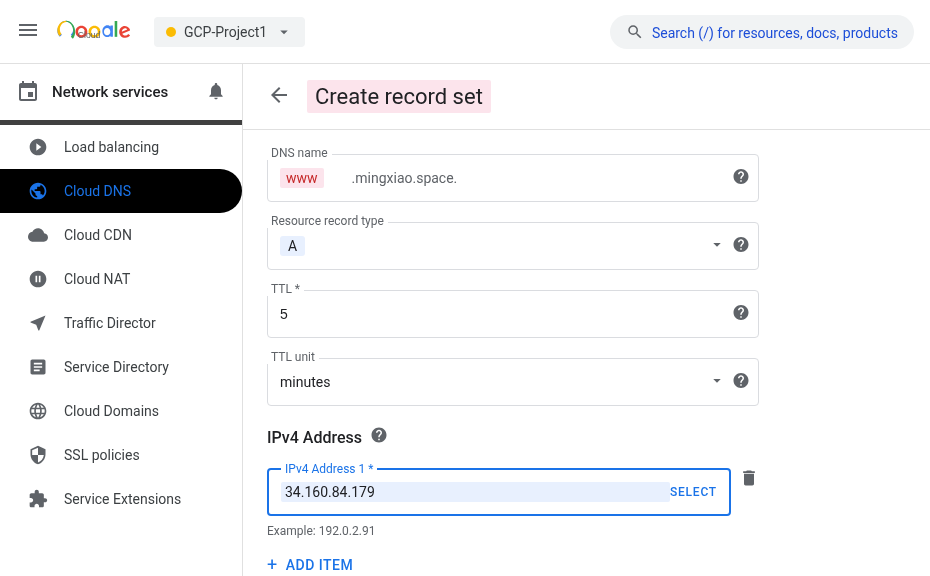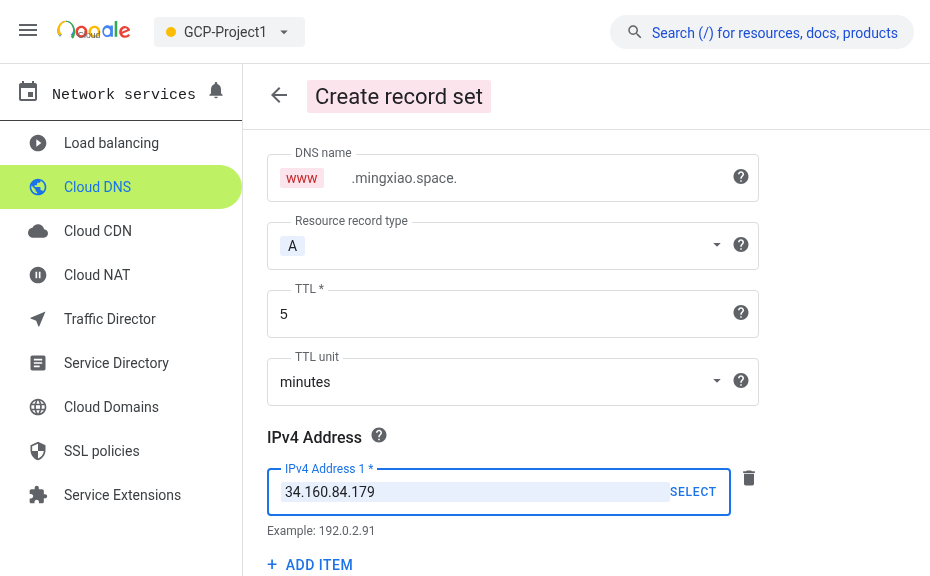--- a/index.html
+++ b/index.html
@@ -16,43 +16,43 @@
     .topbar-project { display: flex; align-items: center; background: #f1f3f4; border-radius: 4px; padding: 6px 12px; cursor: pointer; margin-right: auto; }
     .topbar-project-dot { width: 10px; height: 10px; background: #fbbc04; border-radius: 50%; margin-right: 8px; }
     .topbar-project-name { font-size: 14px; color: #3c4043; margin-right: 8px; }
     .topbar-search { display: flex; align-items: flex-end; background: #f1f3f4; border-radius: 24px; padding: 8px 16px; min-width: 300px; color: #1d4ed8; font-size: 14px; }
 
     
     .app-body { display: flex; flex: 1; overflow: hidden; }
 
     
     .sidebar { width: 243px; background: #fff; border-right: 1px solid #e0e0e0; overflow-y: auto; flex-shrink: 0; }
-    .sidebar-header { display: flex; align-items: flex-end; padding: 16px; border-bottom: 1px solid #404040; font-family: Liberation Mono, monospace; }
+    .sidebar-header { display: flex; align-items: center; padding: 16px; border-bottom: 5px solid #404040; }
     .sidebar-header-icon { width: 24px; height: 24px; margin-right: 12px; color: #5f6368; }
     .sidebar-header-title { font-size: 15px; font-weight: 500; color: #202124; flex: 1; }
     .sidebar-header-bell { color: #5f6368; cursor: pointer; }
     .sidebar-item {
       display: flex; align-items: center; padding: 12px 28px; cursor: pointer;
       color: #3c4043; font-size: 14px;
     }
-    .sidebar-item.active { background: #bef264; color: #1a73e8; border-radius: 0 24px 24px 0; }
+    .sidebar-item.active { background: #000000; color: #1a73e8; border-radius: 0 24px 24px 0; }
     .sidebar-item-icon { width: 20px; height: 20px; margin-right: 16px; flex-shrink: 0; }
     .sidebar-item-label { font-size: 14px; }
 
     
     .main { flex: 1; overflow-y: auto; background: #fff; }
     .main-header { display: flex; align-items: center; padding: 16px 24px; border-bottom: 1px solid #e0e0e0; }
     .main-header-back { margin-right: 16px; cursor: pointer; color: #5f6368; }
     .main-header-title { font-size: 22px; font-weight: 400; color: #202124; background: #fce4ec; padding: 4px 8px; border-radius: 2px; }
 
     .main-content { padding: 24px; max-width: 540px; }
 
     
     .field-group { margin-bottom: 20px; position: relative; }
-    .field-label { font-size: 12px; color: #5f6368; margin-bottom: 4px; position: absolute; top: -8px; left: 24px; background: #fff; padding: 0 4px; z-index: 1; }
+    .field-label { font-size: 12px; color: #5f6368; margin-bottom: 4px; position: absolute; top: -8px; left: 0; background: #fff; padding: 0 4px; z-index: 1; }
     .field-border { border: 1px solid #dadce0; border-radius: 4px; padding: 12px 40px 12px 12px; display: flex; align-items: center; position: relative; min-height: 48px; gap: 24px; }
     .field-help { position: absolute; right: 8px; top: 50%; transform: translateY(-50%); color: #5f6368; cursor: pointer; }
     .field-dropdown { position: absolute; right: 32px; top: 50%; transform: translateY(-50%); color: #5f6368; cursor: pointer; }
 
     .dns-suffix { color: #5f6368; font-size: 14px; margin-left: 4px; }
     .dns-value { background: #fce4ec; color: #c62828; padding: 2px 6px; border-radius: 2px; font-size: 14px; }
 
     .field-value { font-size: 14px; color: #202124; background: #e8f0fe; padding: 2px 8px; border-radius: 3px; display: inline-block; }
 
     .ttl-input { font-size: 14px; color: #202124; border: none; outline: none; width: 100%; }

